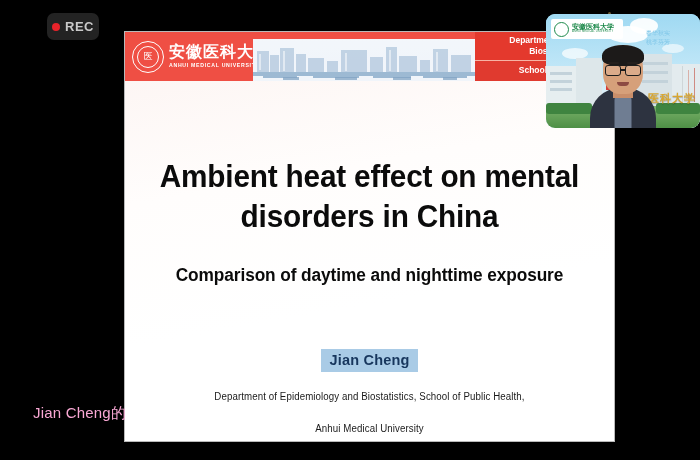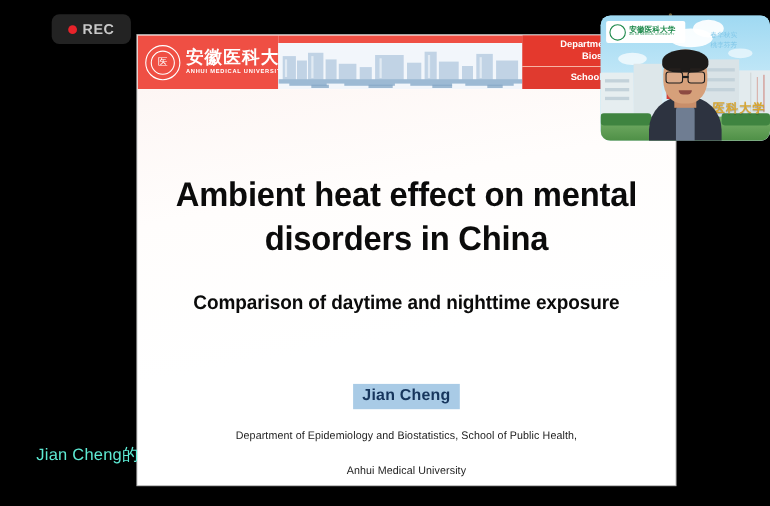--- a/index.html
+++ b/index.html
@@ -1,20 +1,20 @@
 <!DOCTYPE html>
 <html><head>
 <meta charset="utf-8">
 <style>
   html,body{margin:0;padding:0;background:#000;}
   body{width:700px;height:460px;overflow:hidden;font-family:"Liberation Sans",sans-serif;}
   .screen{position:relative;width:700px;height:460px;background:#000;overflow:hidden;}
 
   
-  .rec-badge{position:absolute;left:47px;top:13px;width:72px;height:27px;border-radius:7px;
+  .rec-badge{position:absolute;left:47px;top:13px;width:52px;height:27px;border-radius:7px;
     background:#232323;display:flex;align-items:center;justify-content:center;gap:5px;}
   .rec-dot{width:8px;height:8px;border-radius:50%;background:#e8232a;display:block;}
   .rec-text{color:#c9c9c9;font-size:13px;font-weight:700;letter-spacing:.5px;line-height:1;}
 
   
   .slide{position:absolute;left:125px;top:32px;width:489px;height:409px;background:#fff;
     box-shadow:0 0 0 1px #b9b9b9;overflow:hidden;}
 
   
   .banner{position:relative;height:49px;width:100%;background:#fff;overflow:hidden;}
@@ -90,21 +90,21 @@
     background:#d6a07a;border-radius:46% 46% 42% 42%;}
   .p-hair{position:absolute;top:0;left:50%;transform:translateX(-50%);width:42px;height:21px;
     background:#1c1a19;border-radius:50% 50% 36% 36%;}
   .p-glass{position:absolute;top:20px;width:14px;height:9px;border:1.6px solid #1d1d1d;border-radius:3px;background:rgba(255,255,255,.12);}
   .p-bridge{position:absolute;top:24px;left:50%;transform:translateX(-50%);width:6px;height:1.6px;background:#1d1d1d;}
   .p-brow{position:absolute;top:17px;width:11px;height:2px;background:#241f1d;border-radius:2px;}
   .p-mouth{position:absolute;top:37px;left:50%;transform:translateX(-50%);width:12px;height:4px;
     background:#8d4a42;border-radius:0 0 8px 8px;}
 
   
-  .name-overlay{position:absolute;left:33px;top:404px;color:#5eead4;font-size:15px;
+  .name-overlay{position:absolute;left:33px;top:404px;color:#f9a8d4;font-size:15px;
     letter-spacing:.2px;font-family:"Liberation Sans",sans-serif;white-space:nowrap;}
   .name-cn{font-family:"DejaVu Sans",sans-serif;}
   .cursor-dot{position:absolute;left:608px;top:12px;width:3px;height:3px;background:#6b5a34;border-radius:50%;}
 </style>
 </head>
 <body>
 
 <div class="screen">
 
   <div class="rec-badge">

